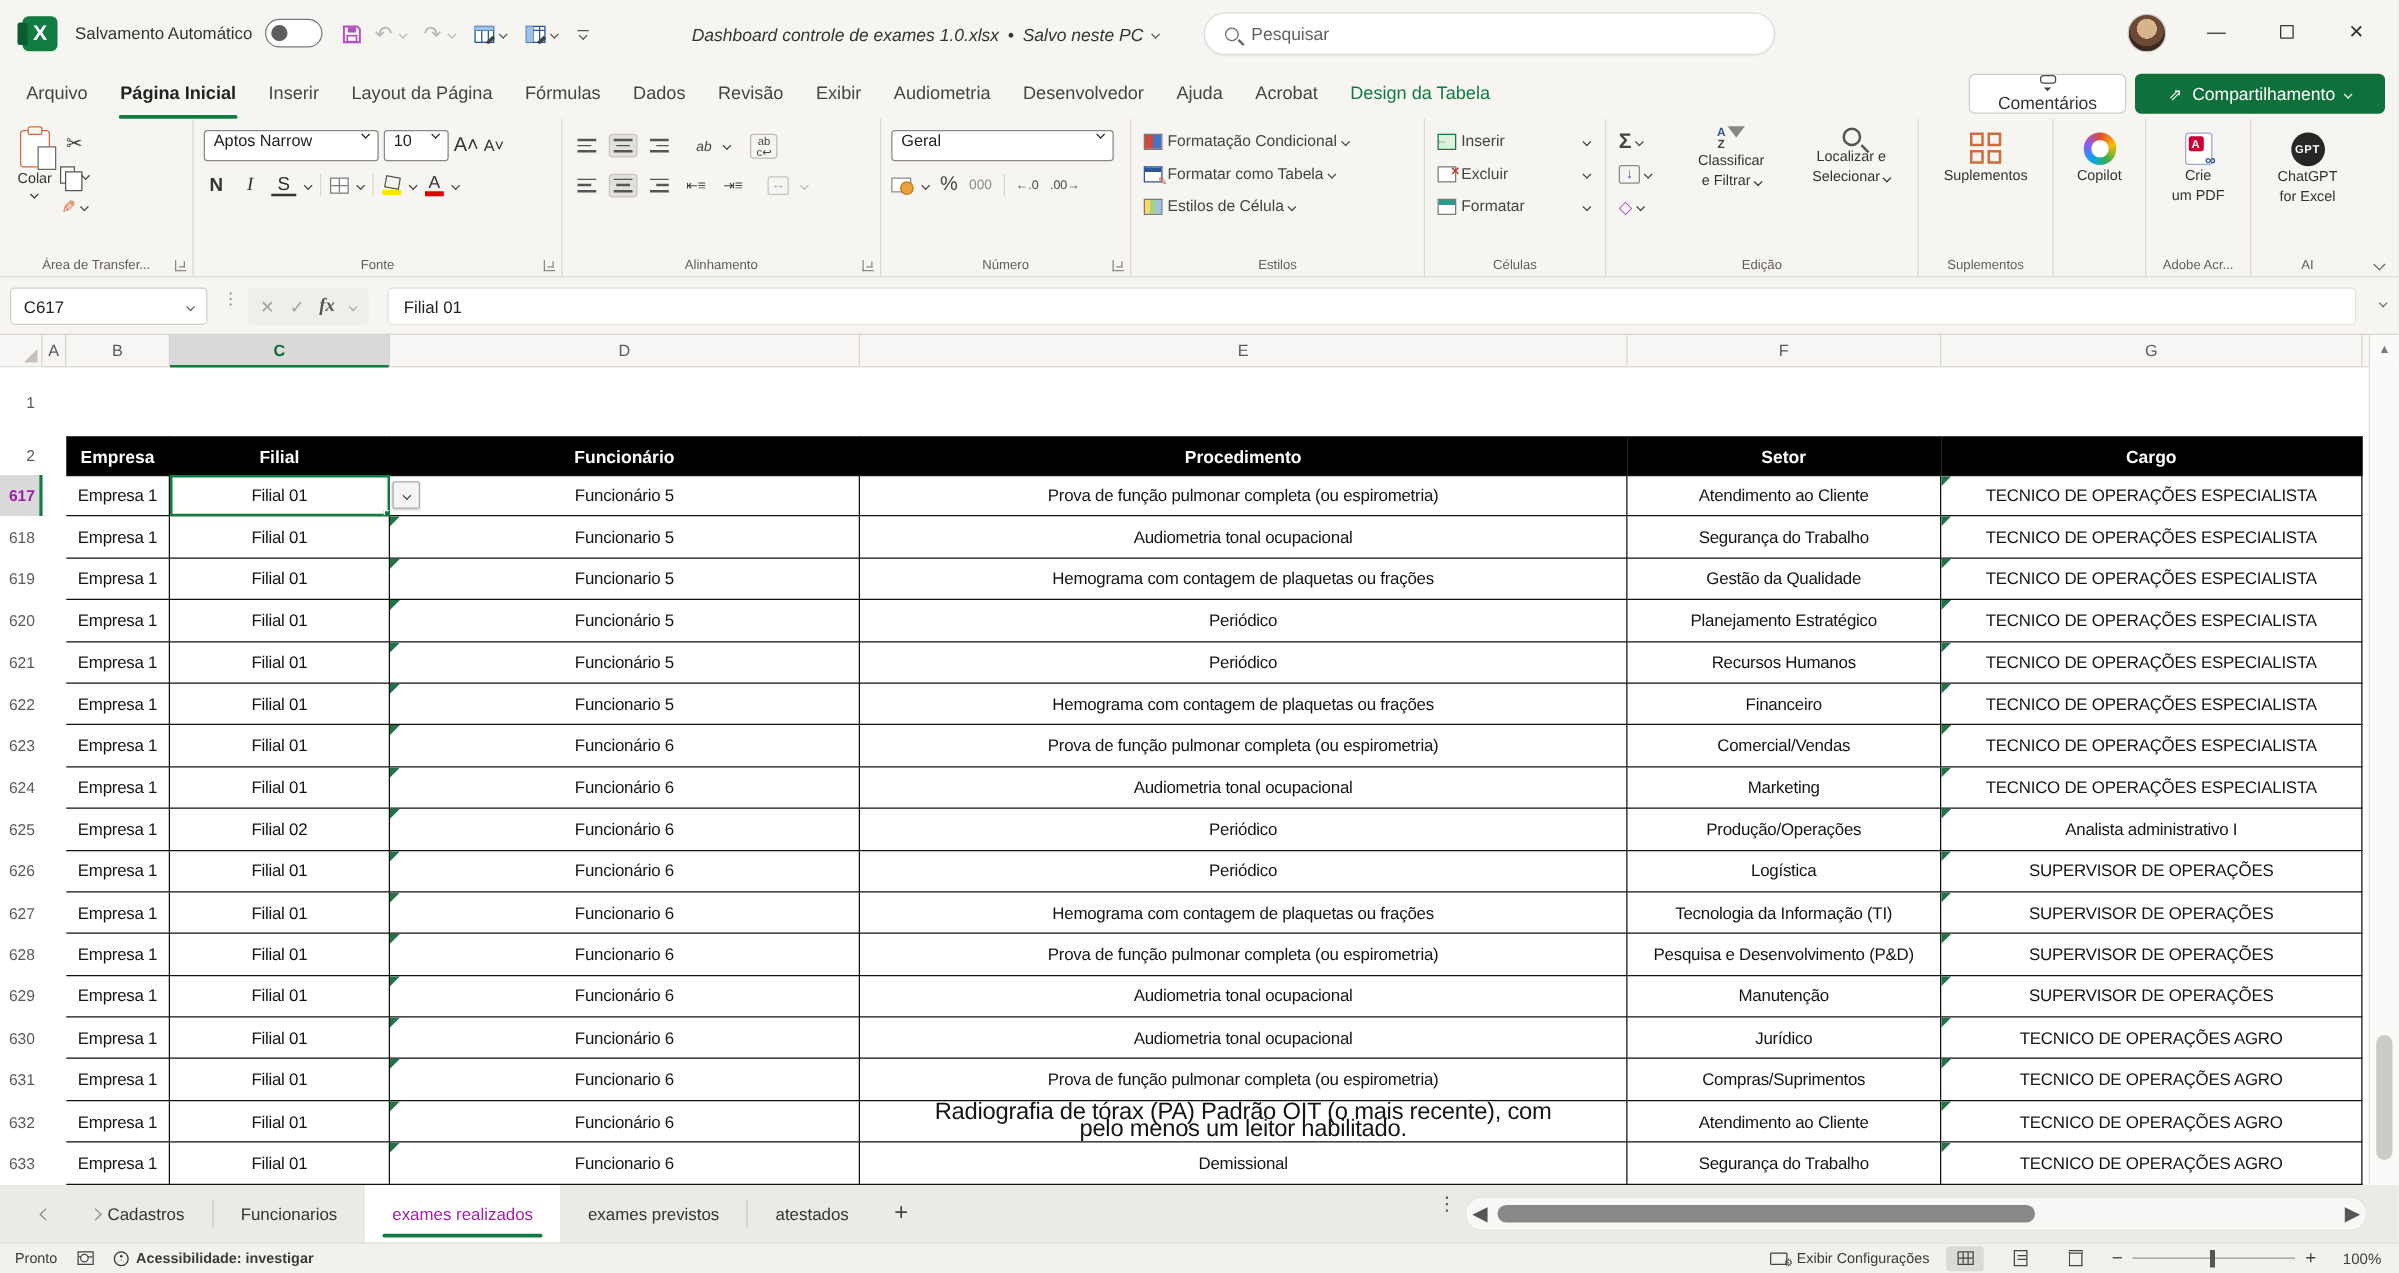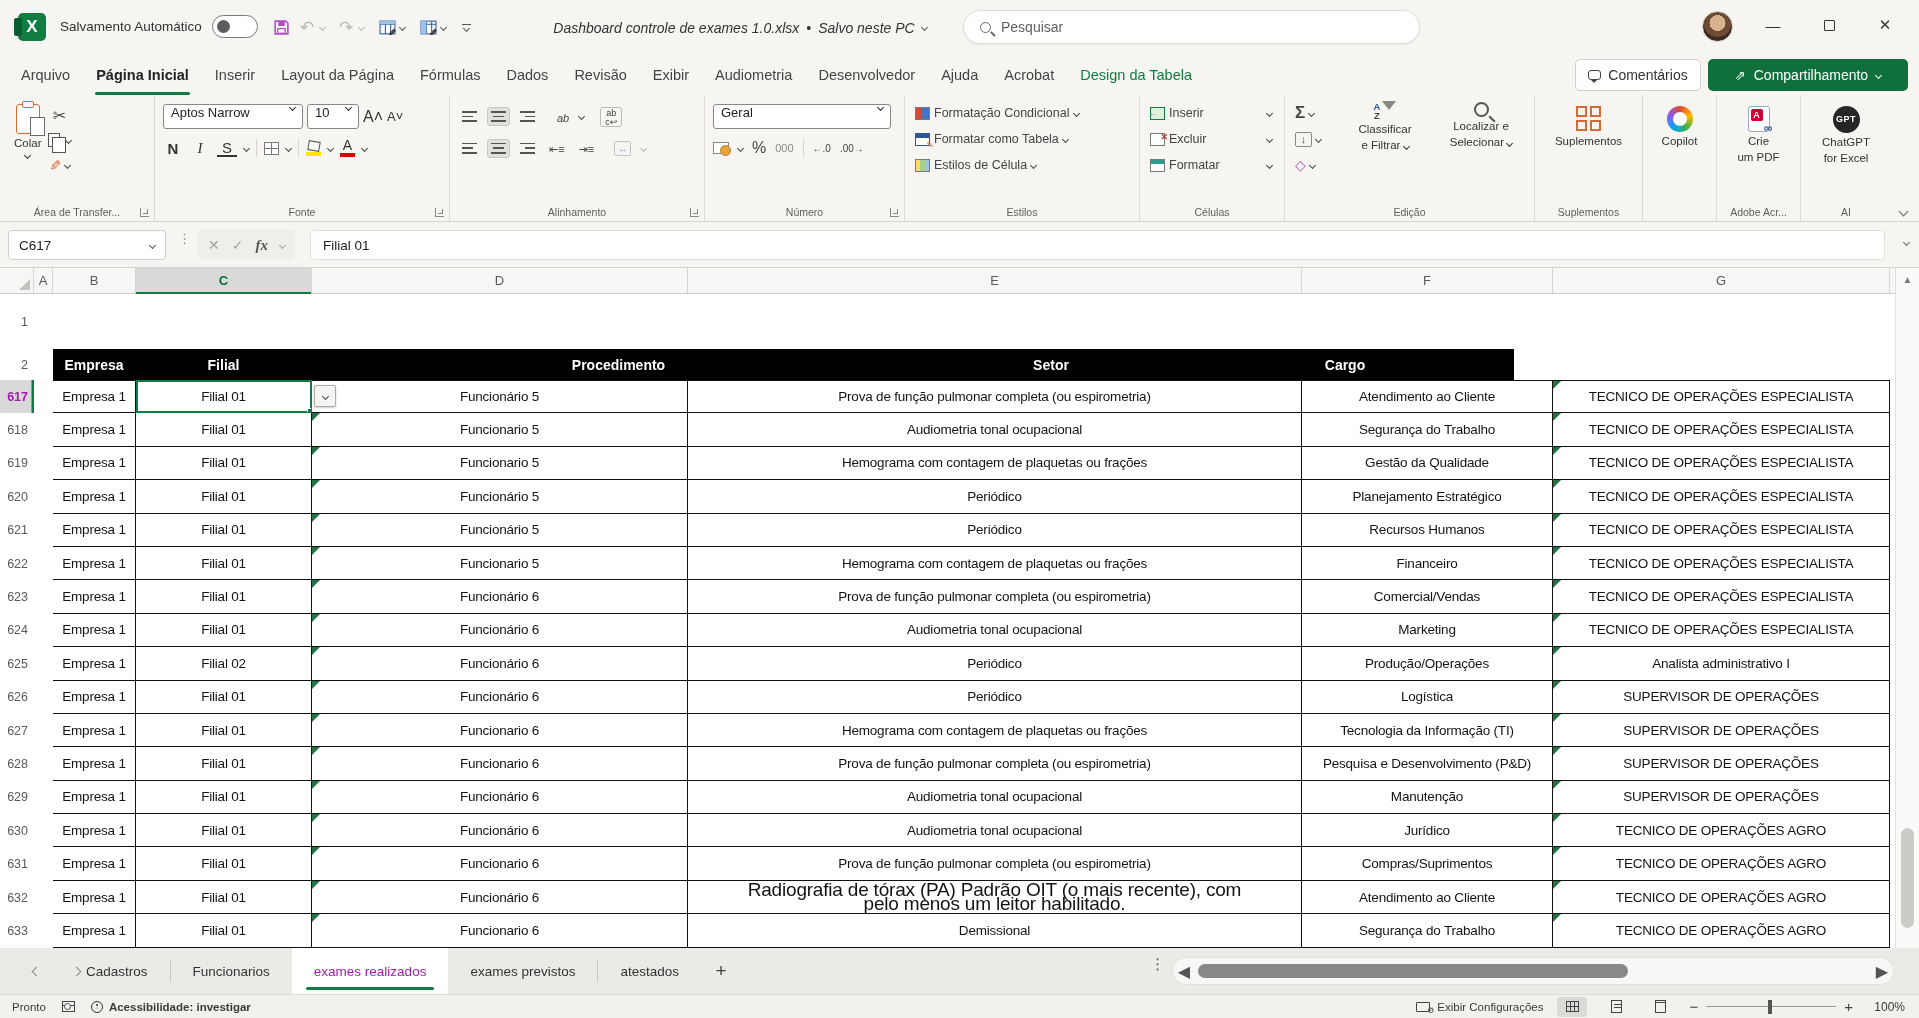--- a/index.html
+++ b/index.html
@@ -30,21 +30,21 @@
   .avatar{position:absolute;left:1702px;top:11px;width:31px;height:31px;border-radius:50%;background:radial-gradient(circle at 50% 38%,#d9b38c 0 34%,#6c4a35 35% 60%,#3c2a20 61%);border:1px solid #cfcdc9;}
   .winbtn{position:absolute;top:0;width:56px;height:50px;display:flex;align-items:center;justify-content:center;color:#333;font-size:15px;}
   .maxi{width:11px;height:11px;border:1.3px solid #333;border-radius:1px;}
 
   
   .ribbontabs{position:absolute;top:55px;left:0;width:100%;height:40px;display:flex;align-items:stretch;padding-left:8px;}
   .rtab{position:relative;padding:0 13px;display:flex;align-items:center;font-size:14.5px;color:#444;white-space:nowrap;}
   .rtab.active{font-weight:bold;color:#232323;}
   .rtab.active::after{content:"";position:absolute;left:12px;right:12px;bottom:0;height:3px;border-radius:2px;background:#107c41;}
   .rtab.ctx{color:#107c41;}
-  .comments-btn{position:absolute;left:1575px;top:59px;width:126px;height:32px;background:#fff;border:1px solid #d1cfcb;border-radius:5px;display:flex;align-items:center;justify-content:center;gap:7px;font-size:14px;color:#333;}
+  .comments-btn{position:absolute;left:1575px;top:59px;width:126px;height:32px;background:#fff;border:1px solid #d1cfcb;border-radius:5px;display:flex;align-items:center;justify-content:center;gap:7px;font-size:14px;color:#333;flex-direction:column;}
   .bubble{width:13px;height:10px;border:1.5px solid #444;border-radius:3px;position:relative;}
   .bubble::after{content:"";position:absolute;left:2px;top:9px;border:3px solid transparent;border-top-color:#444;}
   .share-btn{position:absolute;left:1708px;top:59px;width:200px;height:32px;background:#0f703b;border-radius:5px;display:flex;align-items:center;justify-content:center;gap:8px;font-size:14px;color:#fff;}
   .share-ic{font-size:13px;}
 
   
   .ribbon{position:absolute;top:95px;left:0;width:100%;height:127px;border-bottom:1px solid #d8d5d1;display:flex;}
   .rgroup{position:relative;border-right:1px solid #dcd9d5;height:100%;flex:0 0 auto;}
   .glabel{position:absolute;bottom:3px;left:0;right:0;text-align:center;font-size:10.5px;color:#605e5c;white-space:nowrap;}
   .dlg{position:absolute;right:5px;bottom:4px;width:9px;height:9px;border-left:1px solid #8a8886;border-bottom:1px solid #8a8886;}
@@ -582,20 +582,21 @@
         <div class="ch wg">G</div>
       </div>
     <div class="row1">
       <div class="rn">1</div>
     </div>
     <div class="thead">
       <div class="rn" style="height:31px">2</div>
       <div class="wa"></div>
     <div class="thc wb">Empresa</div>
         <div class="thc wc">Filial</div>
+        <div class="thc wd">Funcionário</div>
         <div class="thc we">Procedimento</div>
         <div class="thc wf">Setor</div>
         <div class="thc wg">Cargo</div>
       </div>
     <div>
         <div class="drow">
           <div class="rn rnsel">617</div>
           <div class="wa"></div>
           <div class="dc wb">
             <span>Empresa 1</span>

